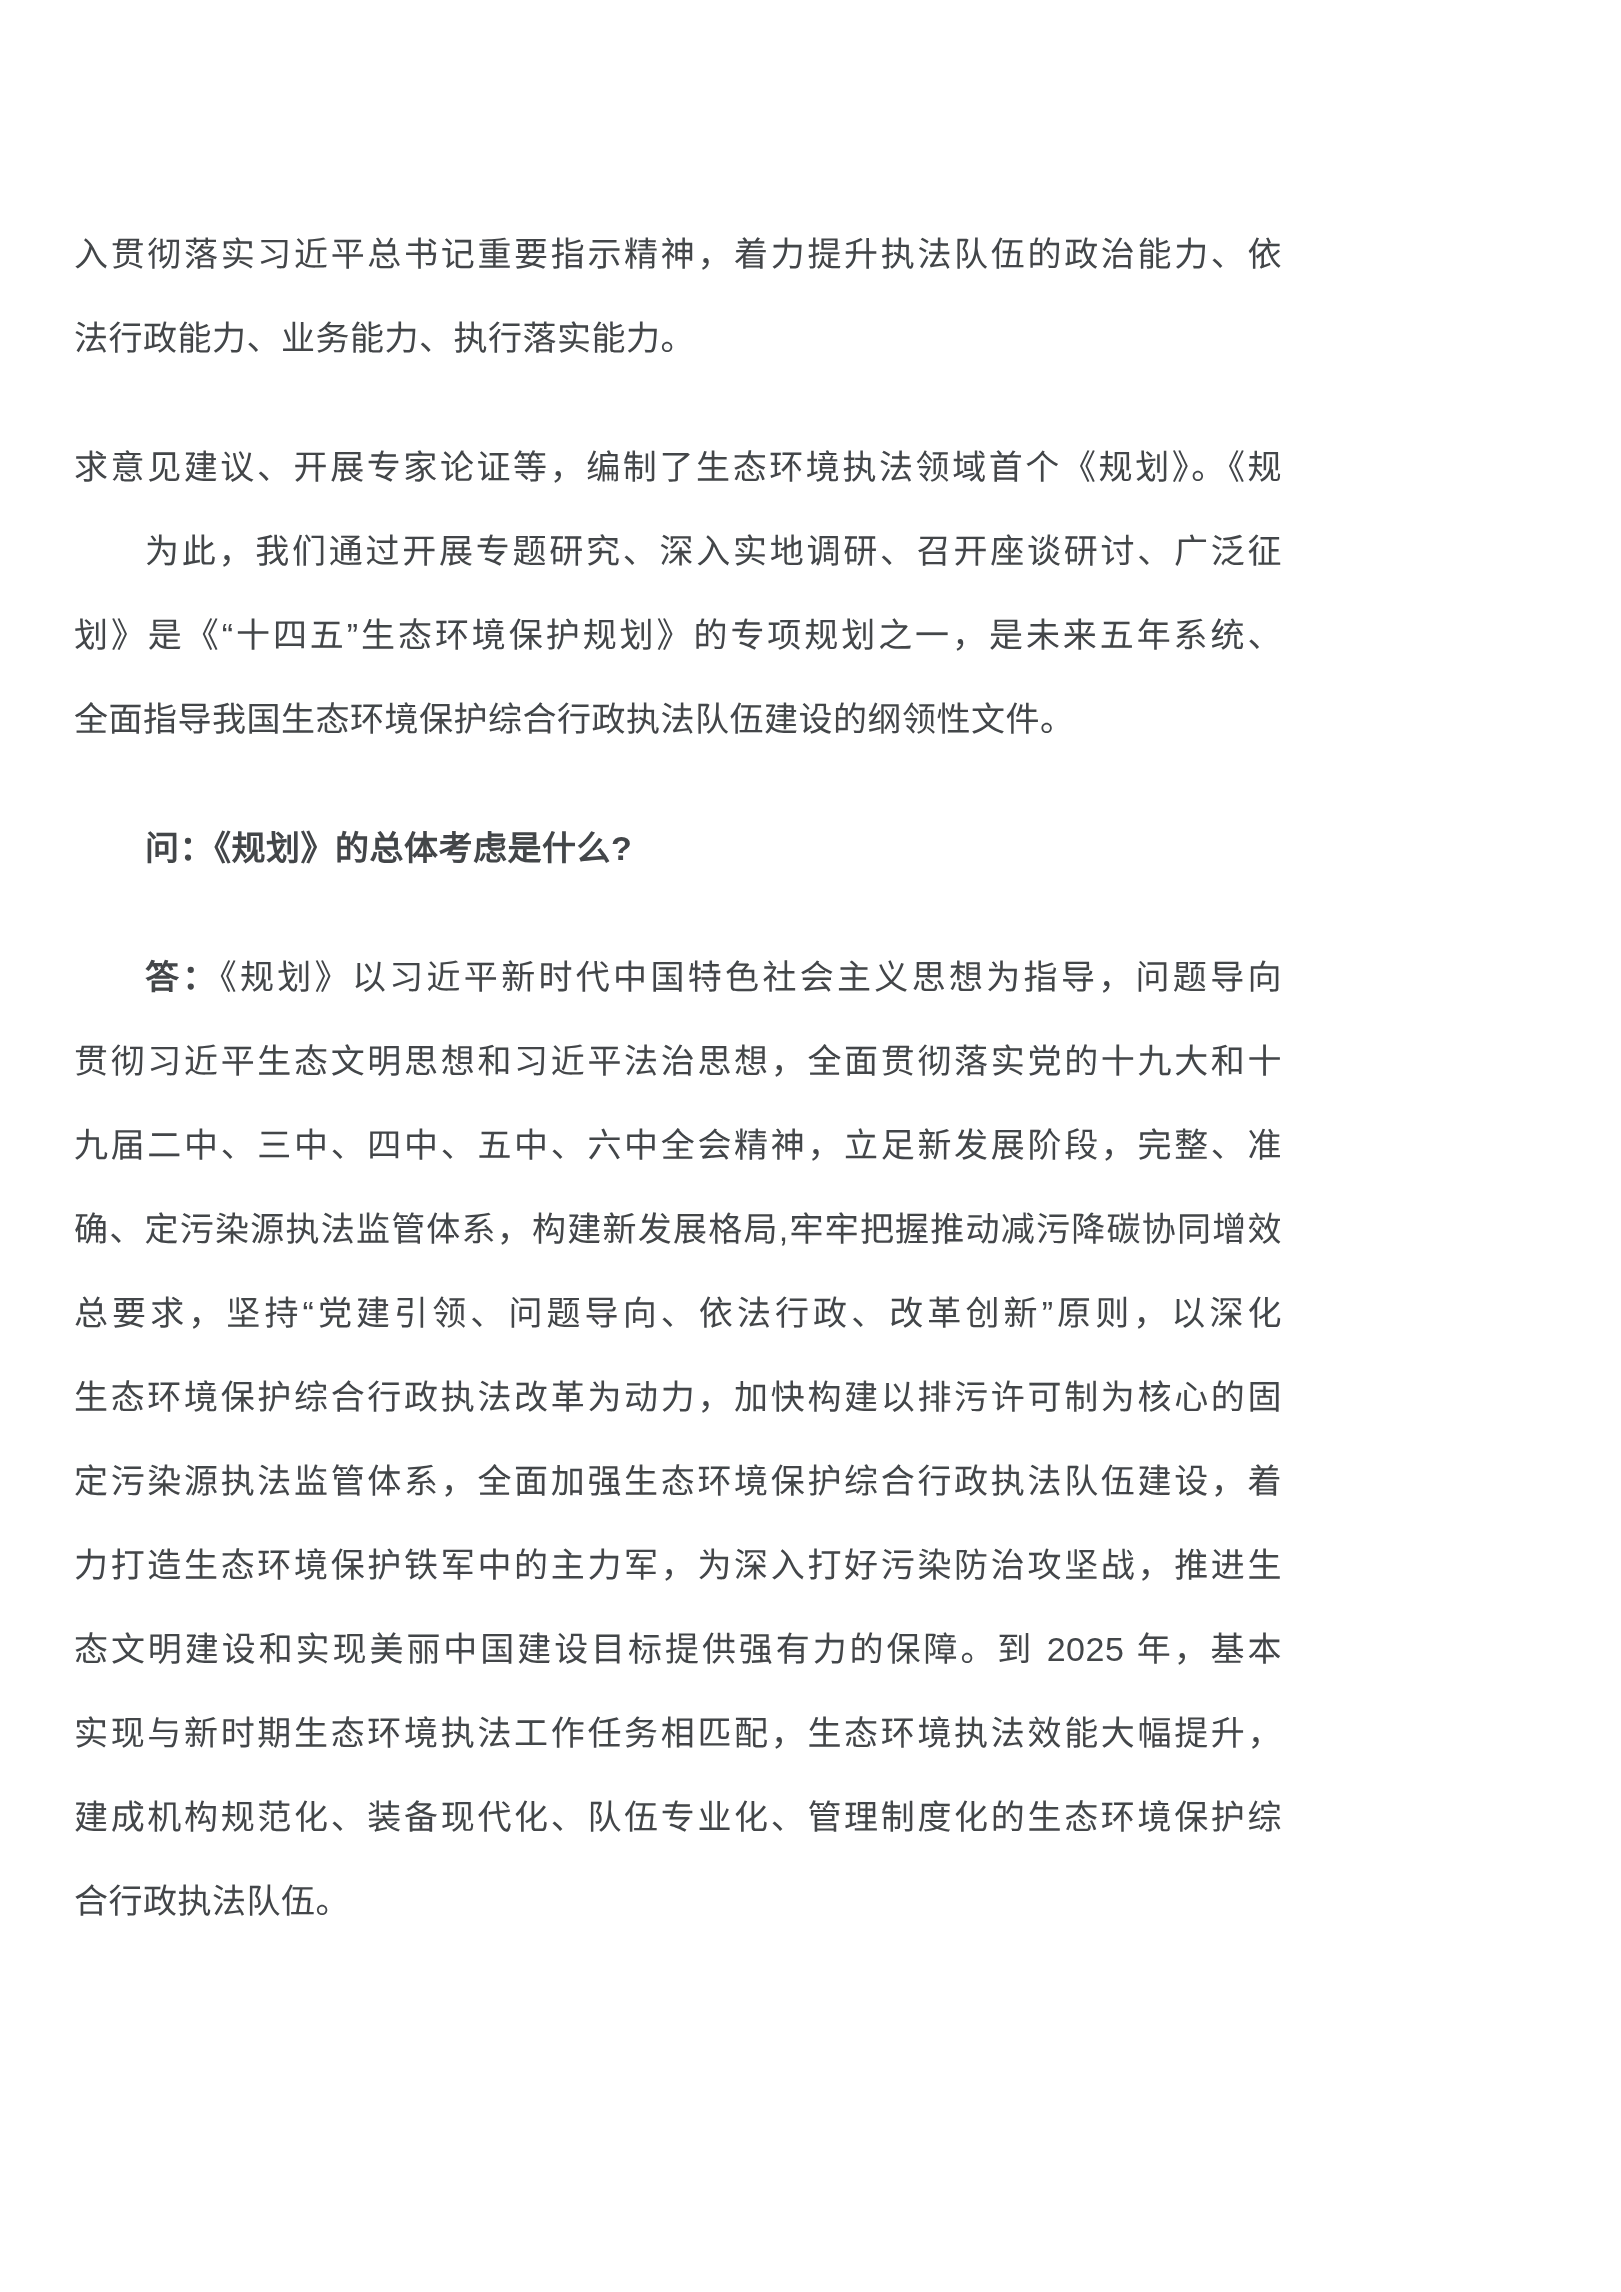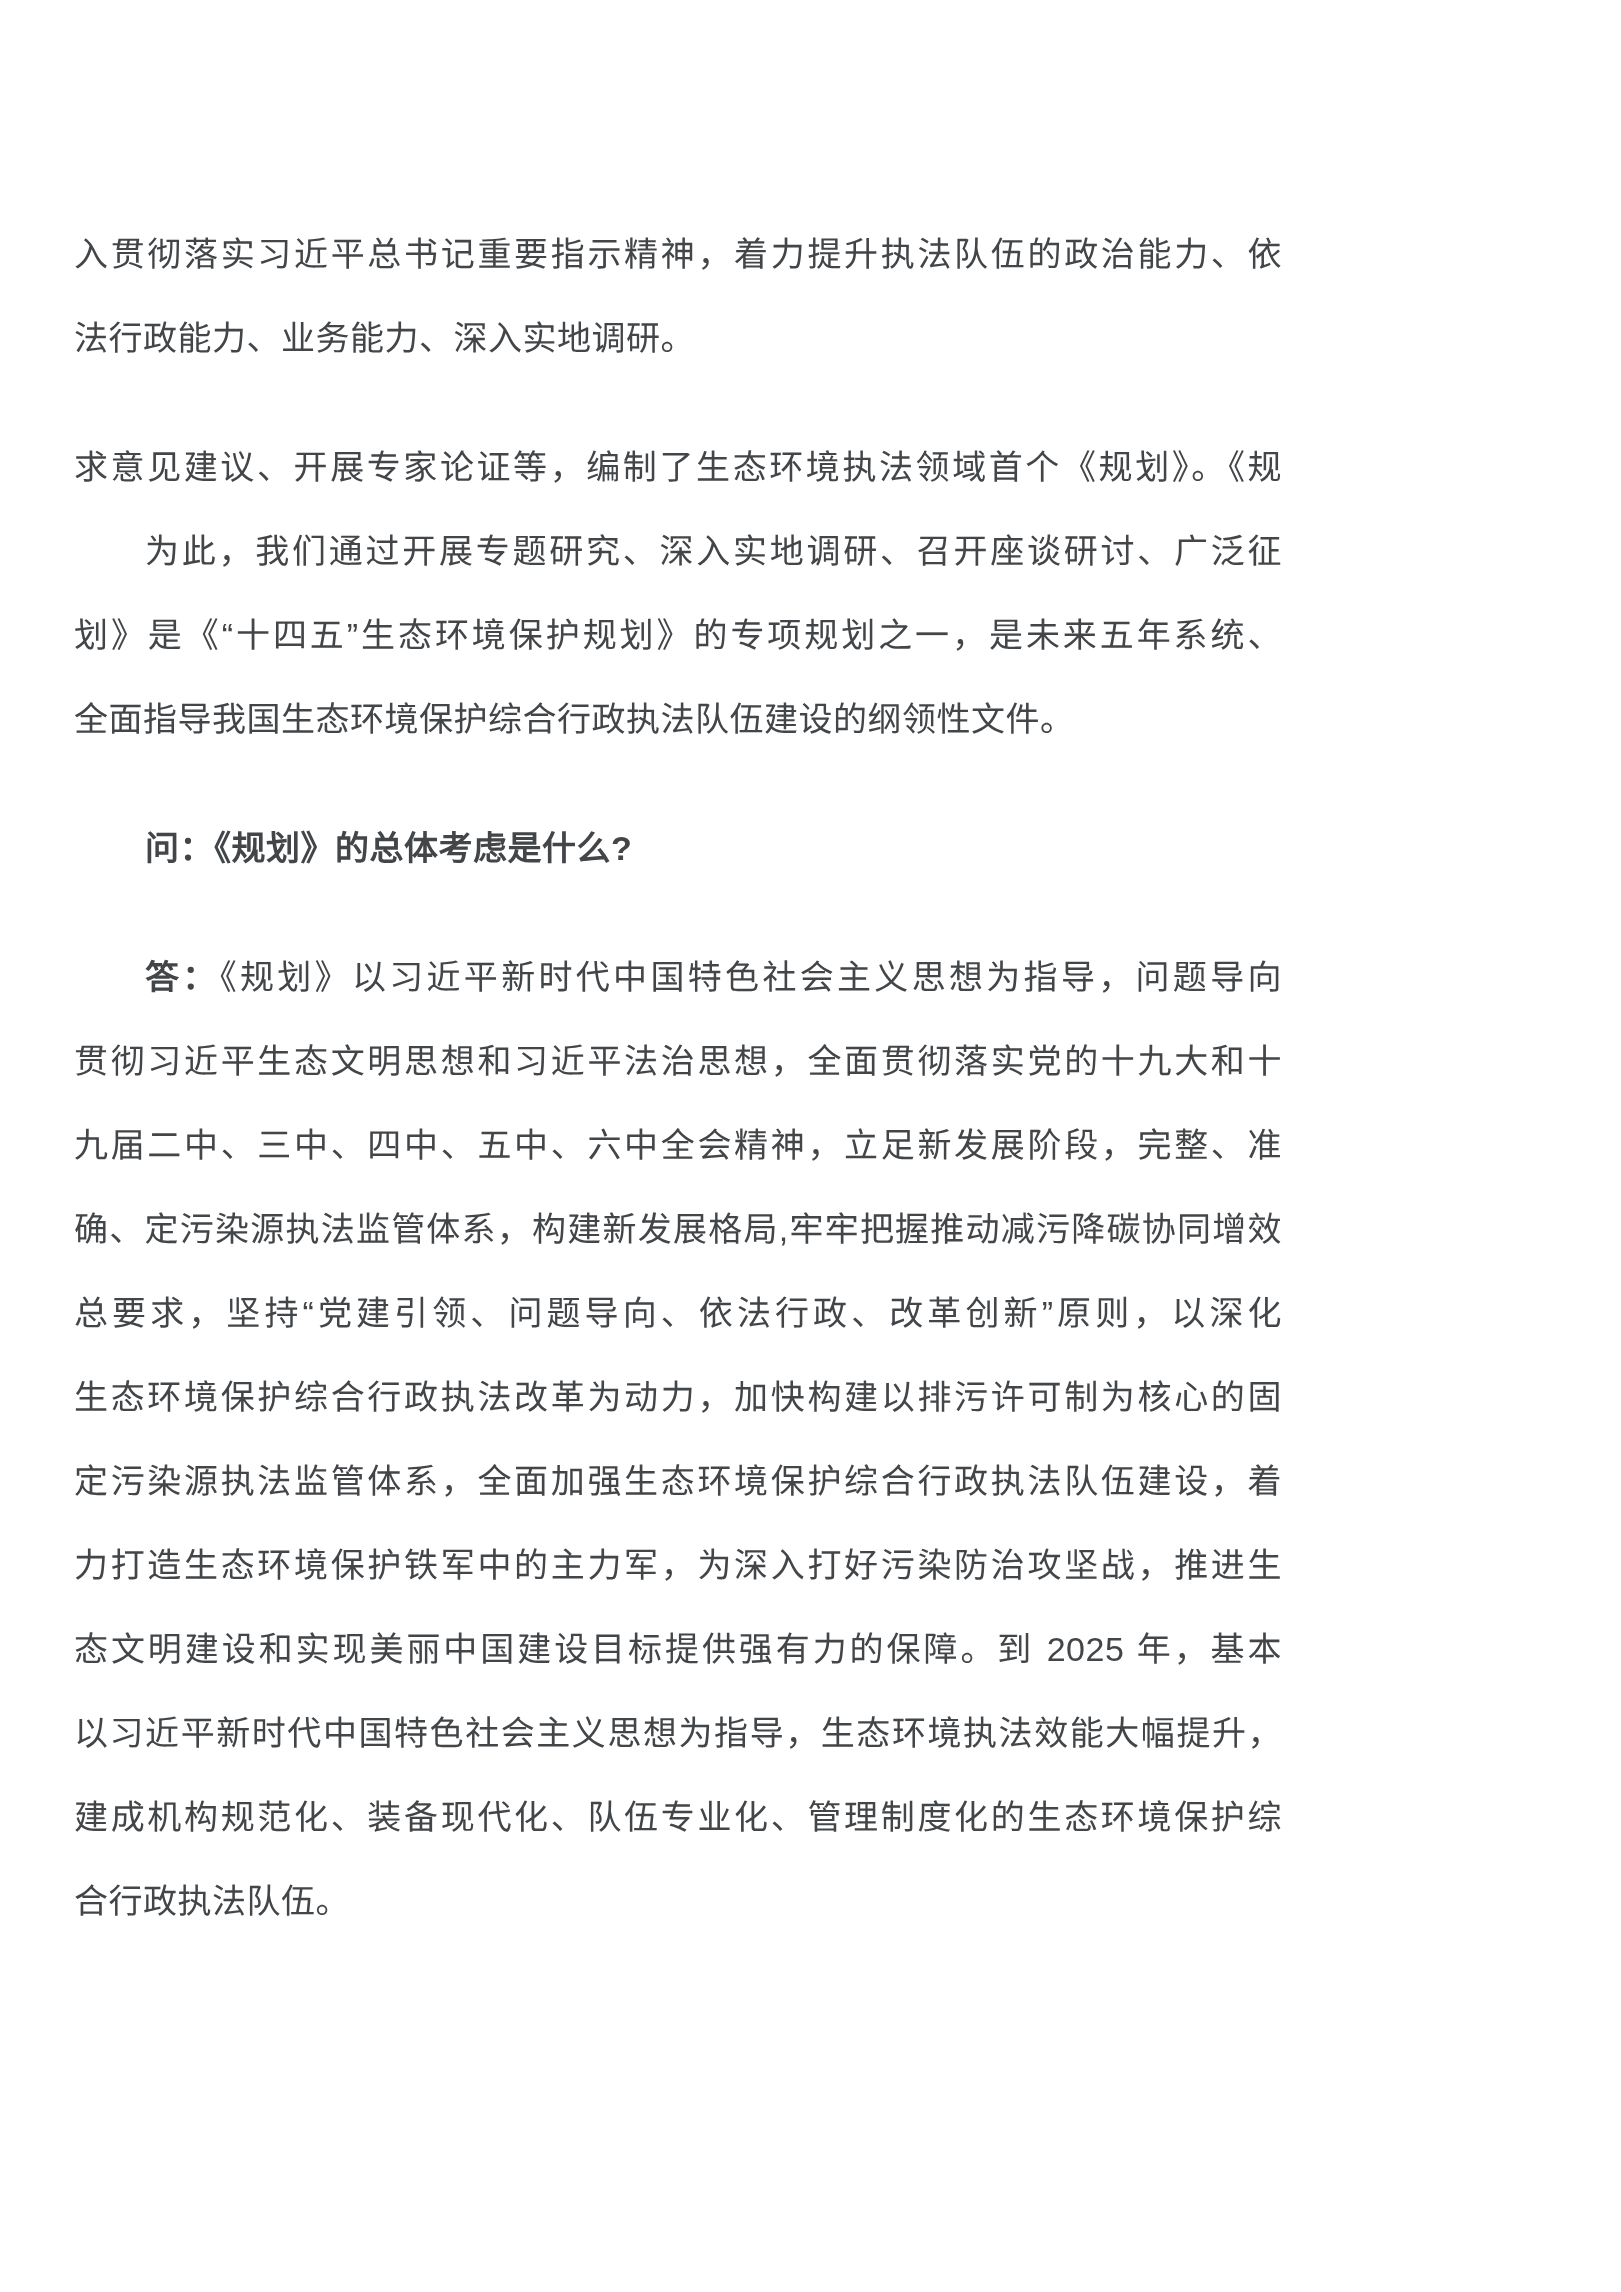--- a/index.html
+++ b/index.html
@@ -45,21 +45,21 @@
   .bold { font-weight: 700; }
 </style>
 </head>
 <body>
 
 <div class="page">
   <div class="textblock">
 
     <div class="para">
       <div class="line fill">入贯彻落实习近平总书记重要指示精神，着力提升执法队伍的政治能力、依</div>
-      <div class="line">法行政能力、业务能力、深入实地调研。</div>
+      <div class="line">法行政能力、业务能力、执行落实能力。</div>
     </div>
 
     <div class="para mt">
       <div class="line fill">求意见建议、开展专家论证等，编制了生态环境执法领域首个《规划》。《规</div>
       <div class="line fill indent">为此，我们通过开展专题研究、深入实地调研、召开座谈研讨、广泛征</div>
       <div class="line fill">划》是《“十四五”生态环境保护规划》的专项规划之一，是未来五年系统、</div>
       <div class="line">全面指导我国生态环境保护综合行政执法队伍建设的纲领性文件。</div>
     </div>
 
     <div class="para mt">
@@ -69,20 +69,20 @@
     <div class="para mt">
       <div class="line fill indent"><span class="bold">答：</span><span>《规划》以习近平新时代中国特色社会主义思想为指导，问题导向</span></div>
       <div class="line fill">贯彻习近平生态文明思想和习近平法治思想，全面贯彻落实党的十九大和十</div>
       <div class="line fill">九届二中、三中、四中、五中、六中全会精神，立足新发展阶段，完整、准</div>
       <div class="line fill">确、定污染源执法监管体系，构建新发展格局,牢牢把握推动减污降碳协同增效</div>
       <div class="line fill">总要求，坚持“党建引领、问题导向、依法行政、改革创新”原则，以深化</div>
       <div class="line fill">生态环境保护综合行政执法改革为动力，加快构建以排污许可制为核心的固</div>
       <div class="line fill">定污染源执法监管体系，全面加强生态环境保护综合行政执法队伍建设，着</div>
       <div class="line fill">力打造生态环境保护铁军中的主力军，为深入打好污染防治攻坚战，推进生</div>
       <div class="line fill">态文明建设和实现美丽中国建设目标提供强有力的保障。到 2025 年，基本</div>
-      <div class="line fill">以习近平新时代中国特色社会主义思想为指导，生态环境执法效能大幅提升，</div>
+      <div class="line fill">实现与新时期生态环境执法工作任务相匹配，生态环境执法效能大幅提升，</div>
       <div class="line fill">建成机构规范化、装备现代化、队伍专业化、管理制度化的生态环境保护综</div>
       <div class="line">合行政执法队伍。</div>
     </div>
 
   </div>
 </div>
 
 
 </body></html>

